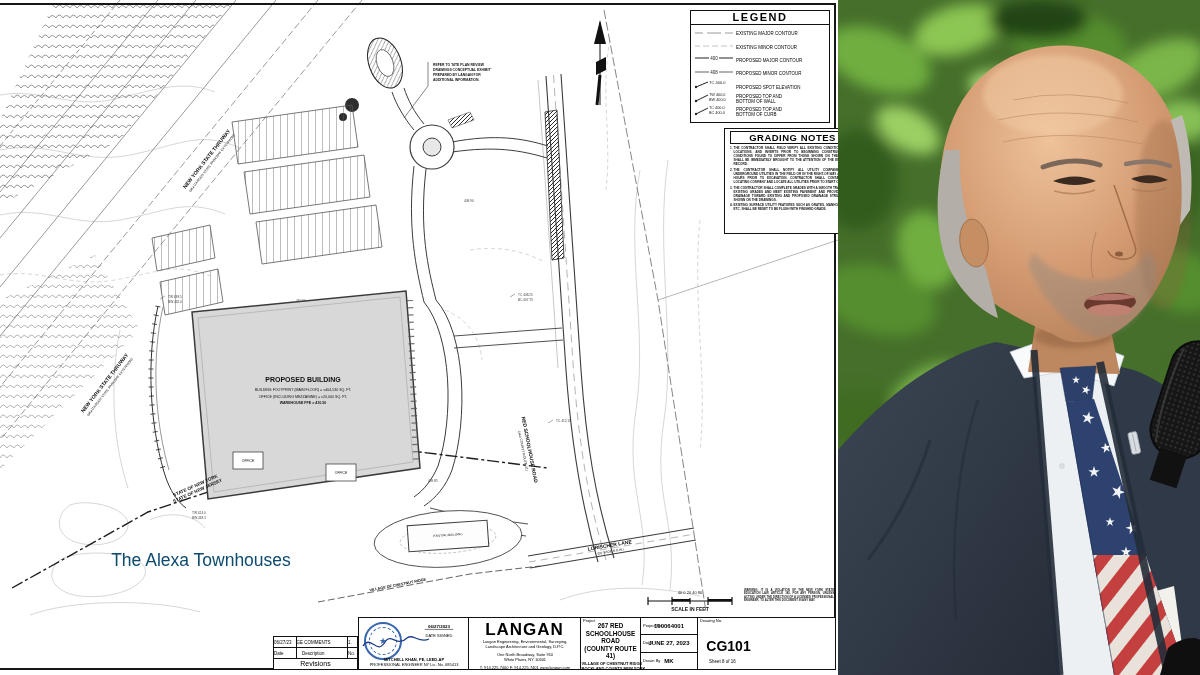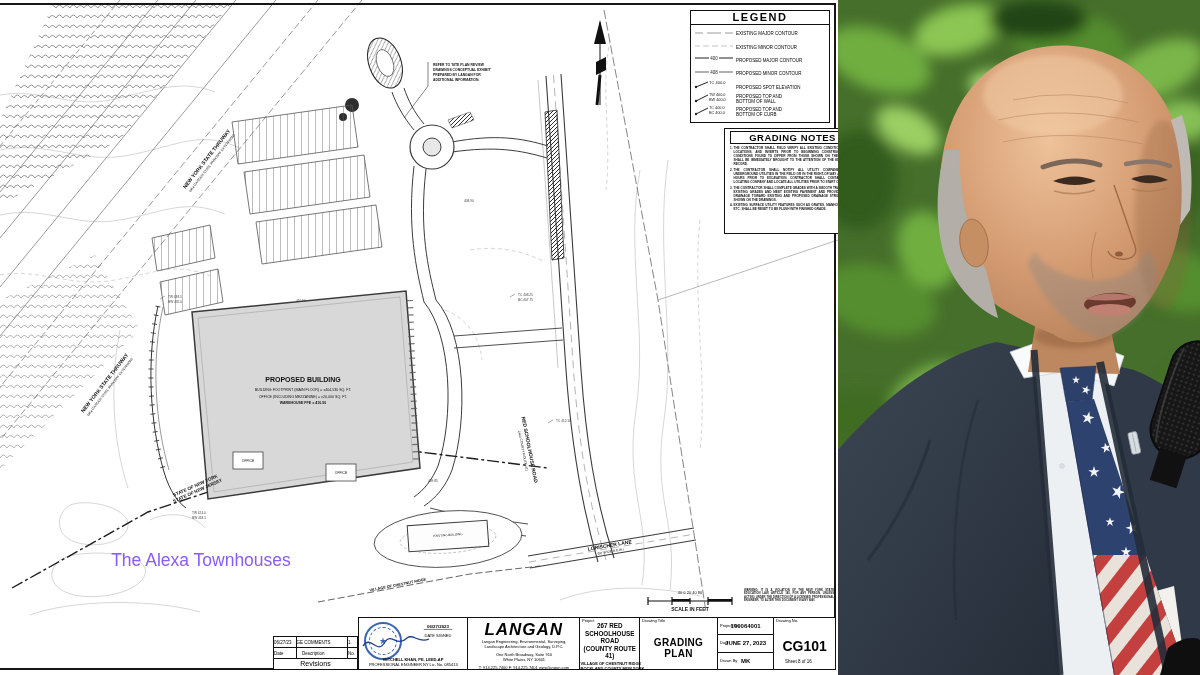--- a/index.html
+++ b/index.html
@@ -29,21 +29,21 @@
   .rev-row{display:flex;align-items:center;height:11px;border-bottom:1px solid #111;box-sizing:border-box;}
   .rev-c1{width:22px;border-right:1px solid #111;height:100%;display:flex;align-items:center;}
   .rev-c2{flex:1;border-right:1px solid #111;height:100%;display:flex;align-items:center;justify-content:center;overflow:hidden;}
   .rev-c3{width:9px;display:flex;align-items:center;}
   .rev-title{text-align:center;font-size:7px;padding-top:1px;}
   .titleblock{position:absolute;left:358px;top:617px;width:478px;height:53px;border:1.5px solid #111;box-sizing:border-box;display:flex;background:#fff;}
   .tb-cell{position:relative;border-right:1.2px solid #111;box-sizing:border-box;height:100%;}
   .tb-cell:last-child{border-right:none;}
   .cellhead{position:absolute;top:0px;left:2px;font-size:8px;transform:scale(.5);transform-origin:0 0;white-space:nowrap;}
   .t5c{display:block;font-size:8px;transform:scale(.5);transform-origin:50% 0;white-space:nowrap;text-align:center;width:200%;margin-left:-50%;height:5px;line-height:5px;}
-  .langan-logo{font-size:17px;font-weight:bold;font-style:italic;letter-spacing:1px;text-align:center;margin-top:2px;}
+  .langan-logo{font-size:17px;font-weight:bold;letter-spacing:1px;text-align:center;margin-top:2px;}
   .proj-name{font-size:6.3px;font-weight:bold;text-align:center;line-height:7.5px;margin-top:4px;}
   .gplan{font-size:10px;font-weight:bold;text-align:center;margin-top:19px;letter-spacing:.3px;}
   .meta-row{height:12.3px;border-bottom:1px solid #111;box-sizing:border-box;position:relative;}
   .meta-row:last-child{border-bottom:none;}
   .meta-val{display:block;text-align:center;font-size:6px;font-weight:bold;margin-top:5px;}
   .dwgno{font-size:14px;font-weight:bold;text-align:center;margin-top:20px;}
   .sheetof{position:absolute;bottom:1px;right:2px;}
   .seal-circle{position:absolute;left:5px;top:4px;width:38px;height:38px;border:2px solid #3a66b0;border-radius:50%;box-sizing:border-box;display:flex;align-items:center;justify-content:center;}
   .seal-inner{width:26px;height:26px;border:1px dashed #3a66b0;border-radius:50%;display:flex;align-items:center;justify-content:center;color:#3a66b0;font-size:9px;}
   .seal-sig{position:absolute;left:2px;top:12px;}
@@ -315,21 +315,21 @@
       <div class="gn-body">
         <ol>
           <li>THE CONTRACTOR SHALL FIELD VERIFY ALL EXISTING CONDITIONS, UTILITY LOCATIONS, AND INVERTS PRIOR TO BEGINNING CONSTRUCTION. ANY CONDITIONS FOUND TO DIFFER FROM THOSE SHOWN ON THE DRAWINGS SHALL BE IMMEDIATELY BROUGHT TO THE ATTENTION OF THE ENGINEER OF RECORD.</li>
           <li>THE CONTRACTOR SHALL NOTIFY ALL UTILITY COMPANIES HAVING UNDERGROUND UTILITIES IN THE FIELD OR IN THE RIGHT-OF-WAY AT LEAST 72 HOURS PRIOR TO EXCAVATION. CONTRACTOR SHALL CONTACT UTILITY LOCATING COMPANY AND LOCATE ALL UTILITIES PRIOR TO START OF GRADING.</li>
           <li>THE CONTRACTOR SHALL COMPLETE GRADES WITH A SMOOTH TRANSITION TO EXISTING GRADES AND MEET EXISTING PAVEMENT AND PROVIDE POSITIVE DRAINAGE TOWARD EXISTING AND PROPOSED DRAINAGE STRUCTURES AS SHOWN ON THE DRAWINGS.</li>
           <li>EXISTING SURFACE UTILITY FEATURES SUCH AS GRATES, MANHOLE COVERS, ETC. SHALL BE RESET TO BE FLUSH WITH FINISHED GRADE.</li>
         </ol>
       </div>
     </div>
 
-    <div class="annotation" style="color:#8b5cf6;">
+    <div class="annotation" style="color:#0c4a6e;">
       <div>The Alexa Townhouses</div>
     </div>
 
     <div class="scalebar">
       <svg width="96" height="26">
         <text x="48" y="6" font-size="4" text-anchor="middle" fill="#111">40   0   20   40           80</text>
         <path d="M6 13 H90 M6 9 V17 M30 9 V17 M48 10 V16 M66 9 V17 M90 9 V17" stroke="#111" stroke-width="1.2" fill="none"></path>
         <rect x="30" y="11" width="18" height="2.5" fill="#111"></rect>
         <rect x="66" y="11" width="24" height="2.5" fill="#111"></rect>
         <text x="48" y="23" font-size="5" text-anchor="middle" font-weight="bold" fill="#111">SCALE IN FEET</text>
@@ -394,24 +394,20 @@
       </div>
       <div class="tb-cell" style="width:60px;">
         <span class="cellhead">Project</span>
         <div class="proj-name">
           <div>267 RED</div>
           <div>SCHOOLHOUSE ROAD</div>
           <div>(COUNTY ROUTE 41)</div>
         </div>
         <span class="t5c" style="margin-top:2px;font-weight:bold;">VILLAGE OF CHESTNUT RIDGE</span>
         <span class="t5c" style="font-weight:bold;">ROCKLAND COUNTY                NEW YORK</span>
-      </div>
-      <div class="tb-cell" style="width:78px;">
-        <span class="cellhead">Drawing Title</span>
-        <div class="gplan">GRADING PLAN</div>
       </div>
       <div class="tb-cell" style="width:57px;">
         <div class="meta-row">
             <span class="cellhead">Project No.</span>
             <span class="meta-val">100064001</span>
           </div>
         <div class="meta-row">
             <span class="cellhead">Date</span>
             <span class="meta-val">JUNE 27, 2023</span>
           </div>

